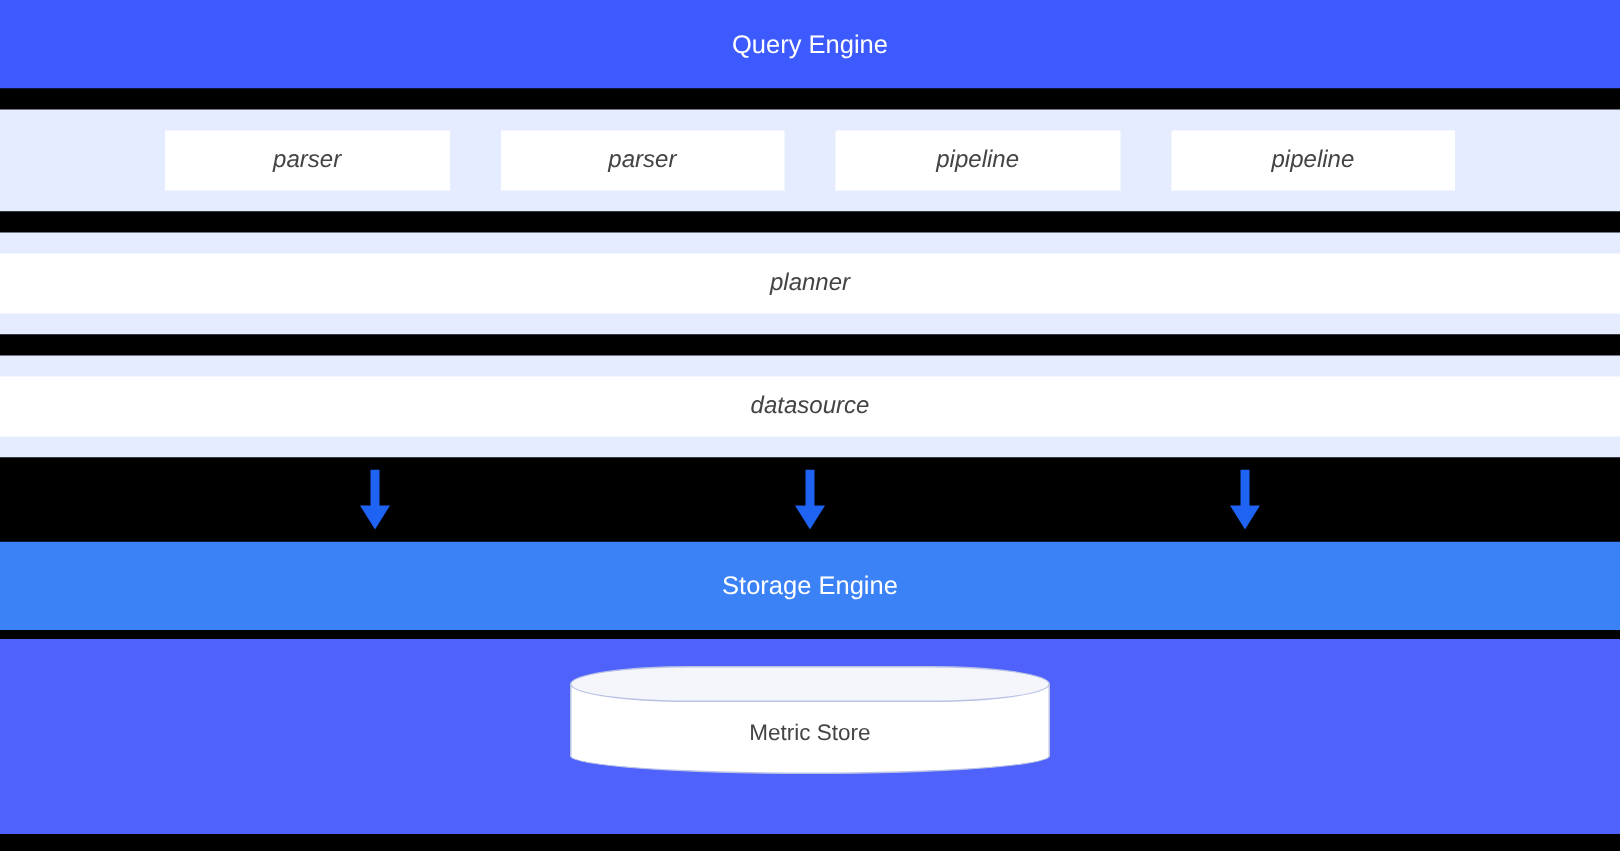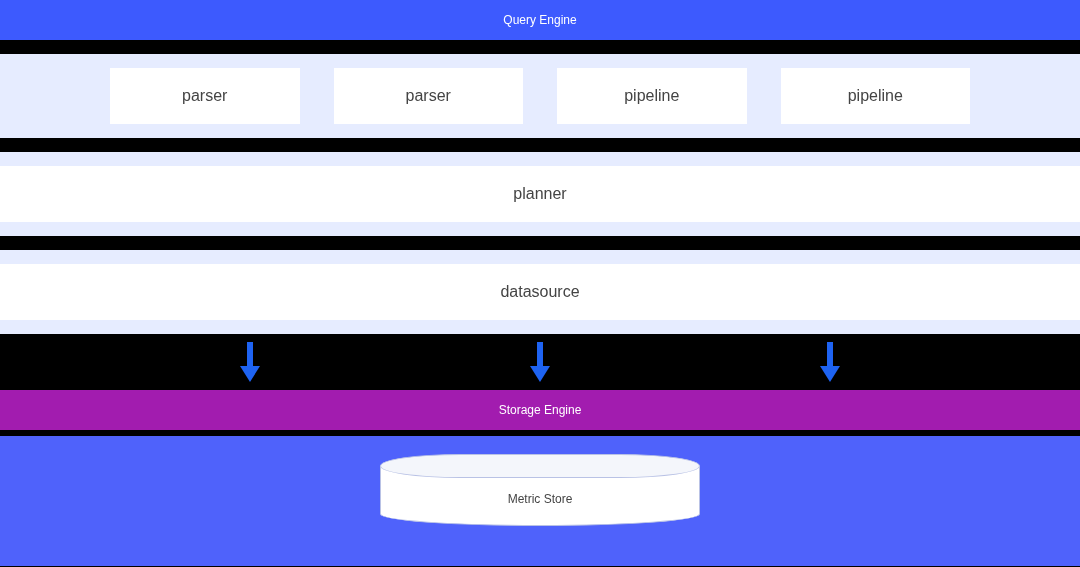--- a/index.html
+++ b/index.html
@@ -1,51 +1,52 @@
 <!DOCTYPE html>
 <html><head>
 <meta charset="utf-8">
 <style>
   * { box-sizing: border-box; margin: 0; padding: 0; }
   html, body { width: 1080px; height: 567px; background: #000; font-family: -apple-system, BlinkMacSystemFont, "Segoe UI", Arial, sans-serif; }
   .stage { width: 1080px; height: 567px; position: relative; }
   .header-bar {
     width: 100%;
-    height: 40px;
+    height: 59px;
     display: flex;
     align-items: center;
     justify-content: center;
     color: #fff;
-    font-size: 12px;
+    font-size: 17px;
     font-weight: 500;
   }
   .header-query { background: #3D5AFE; }
-  .header-storage { background: #a21caf; }
+  .header-storage { background: #3b82f6; }
   .band {
     background: #E6ECFF;
     width: 100%;
     display: flex;
     align-items: center;
     justify-content: center;
     padding: 14px 0;
   }
   .band-inner {
     width: 860px;
     display: flex;
     gap: 34px;
   }
   .box {
     background: #fff;
     color: #444;
     font-size: 16px;
-    height: 56px;
+    height: 40px;
     display: flex;
     align-items: center;
     justify-content: center;
     flex: 1;
+    font-style: italic;
   }
   .box-full { width: 860px; }
   .gap-black { width: 100%; height: 14px; background: #000; }
   .arrows-row {
     width: 100%;
     height: 56px;
     background: #000;
     position: relative;
     display: flex;
     justify-content: center;
@@ -99,21 +100,21 @@
     width: 100%;
     height: 60px;
     background: #fff;
     border: 1px solid #B9C2E5;
     border-top: none;
     border-radius: 0 0 160px 160px / 0 0 12px 12px;
     display: flex;
     align-items: center;
     justify-content: center;
     color: #444;
-    font-size: 12px;
+    font-size: 15px;
     z-index: 1;
     padding-top: 6px;
   }
 </style>
 </head>
 <body>
 
 <div class="stage">
 
   <div class="header-bar header-query">

